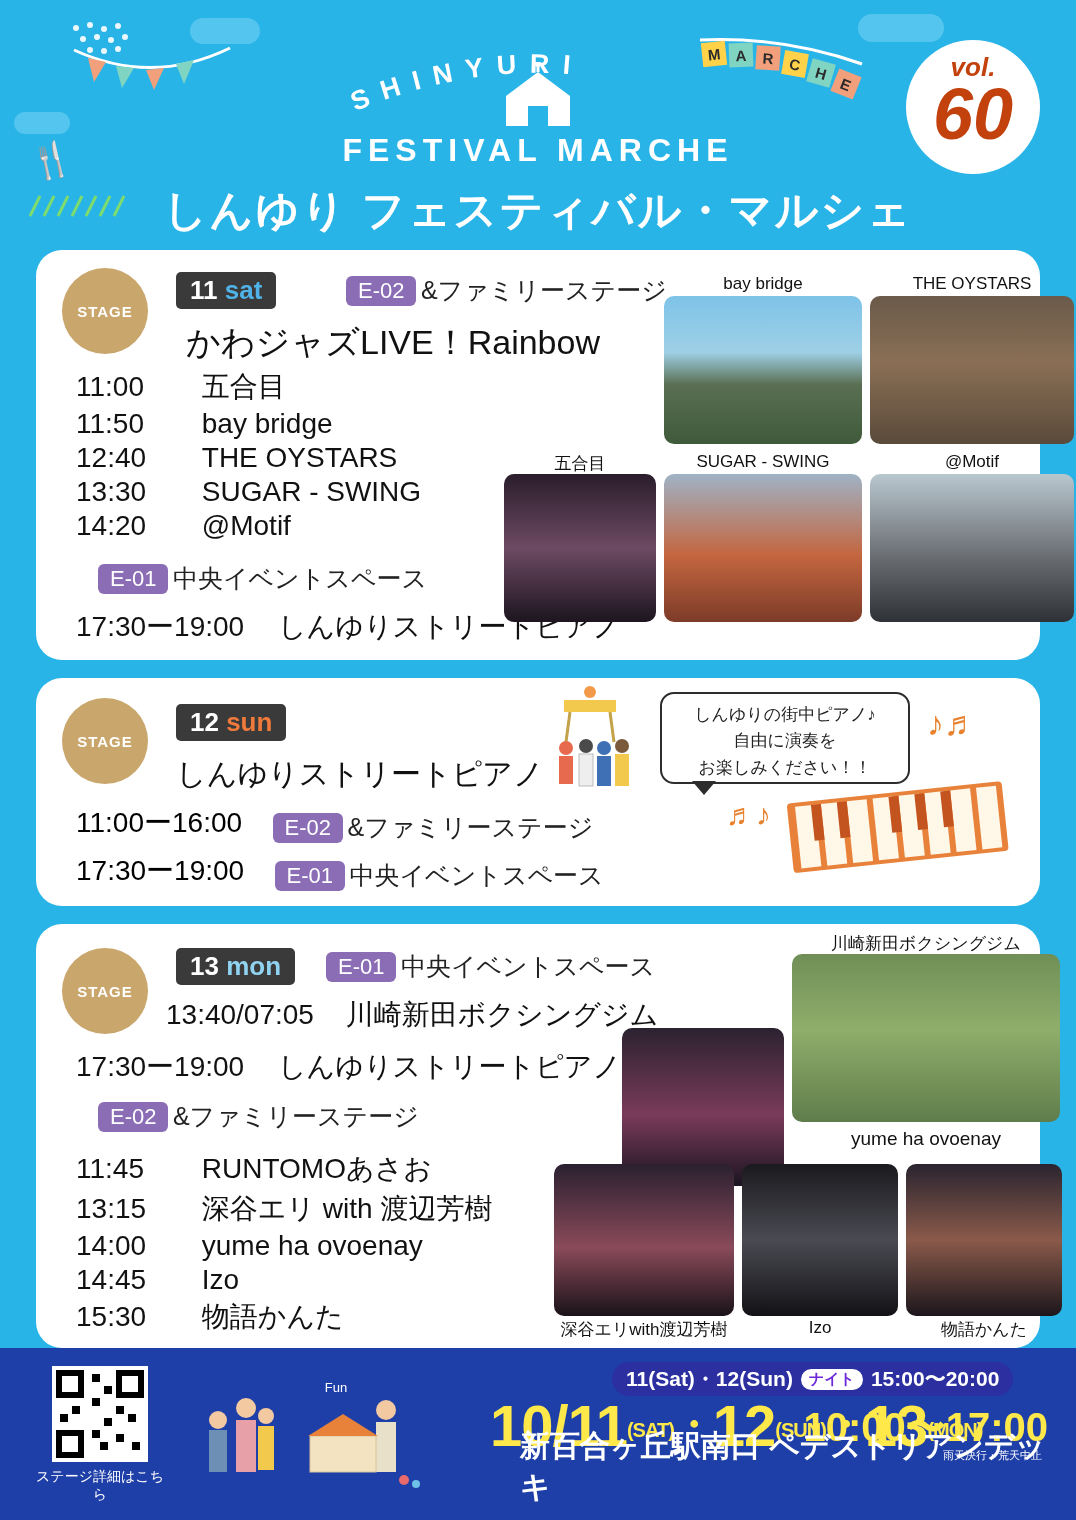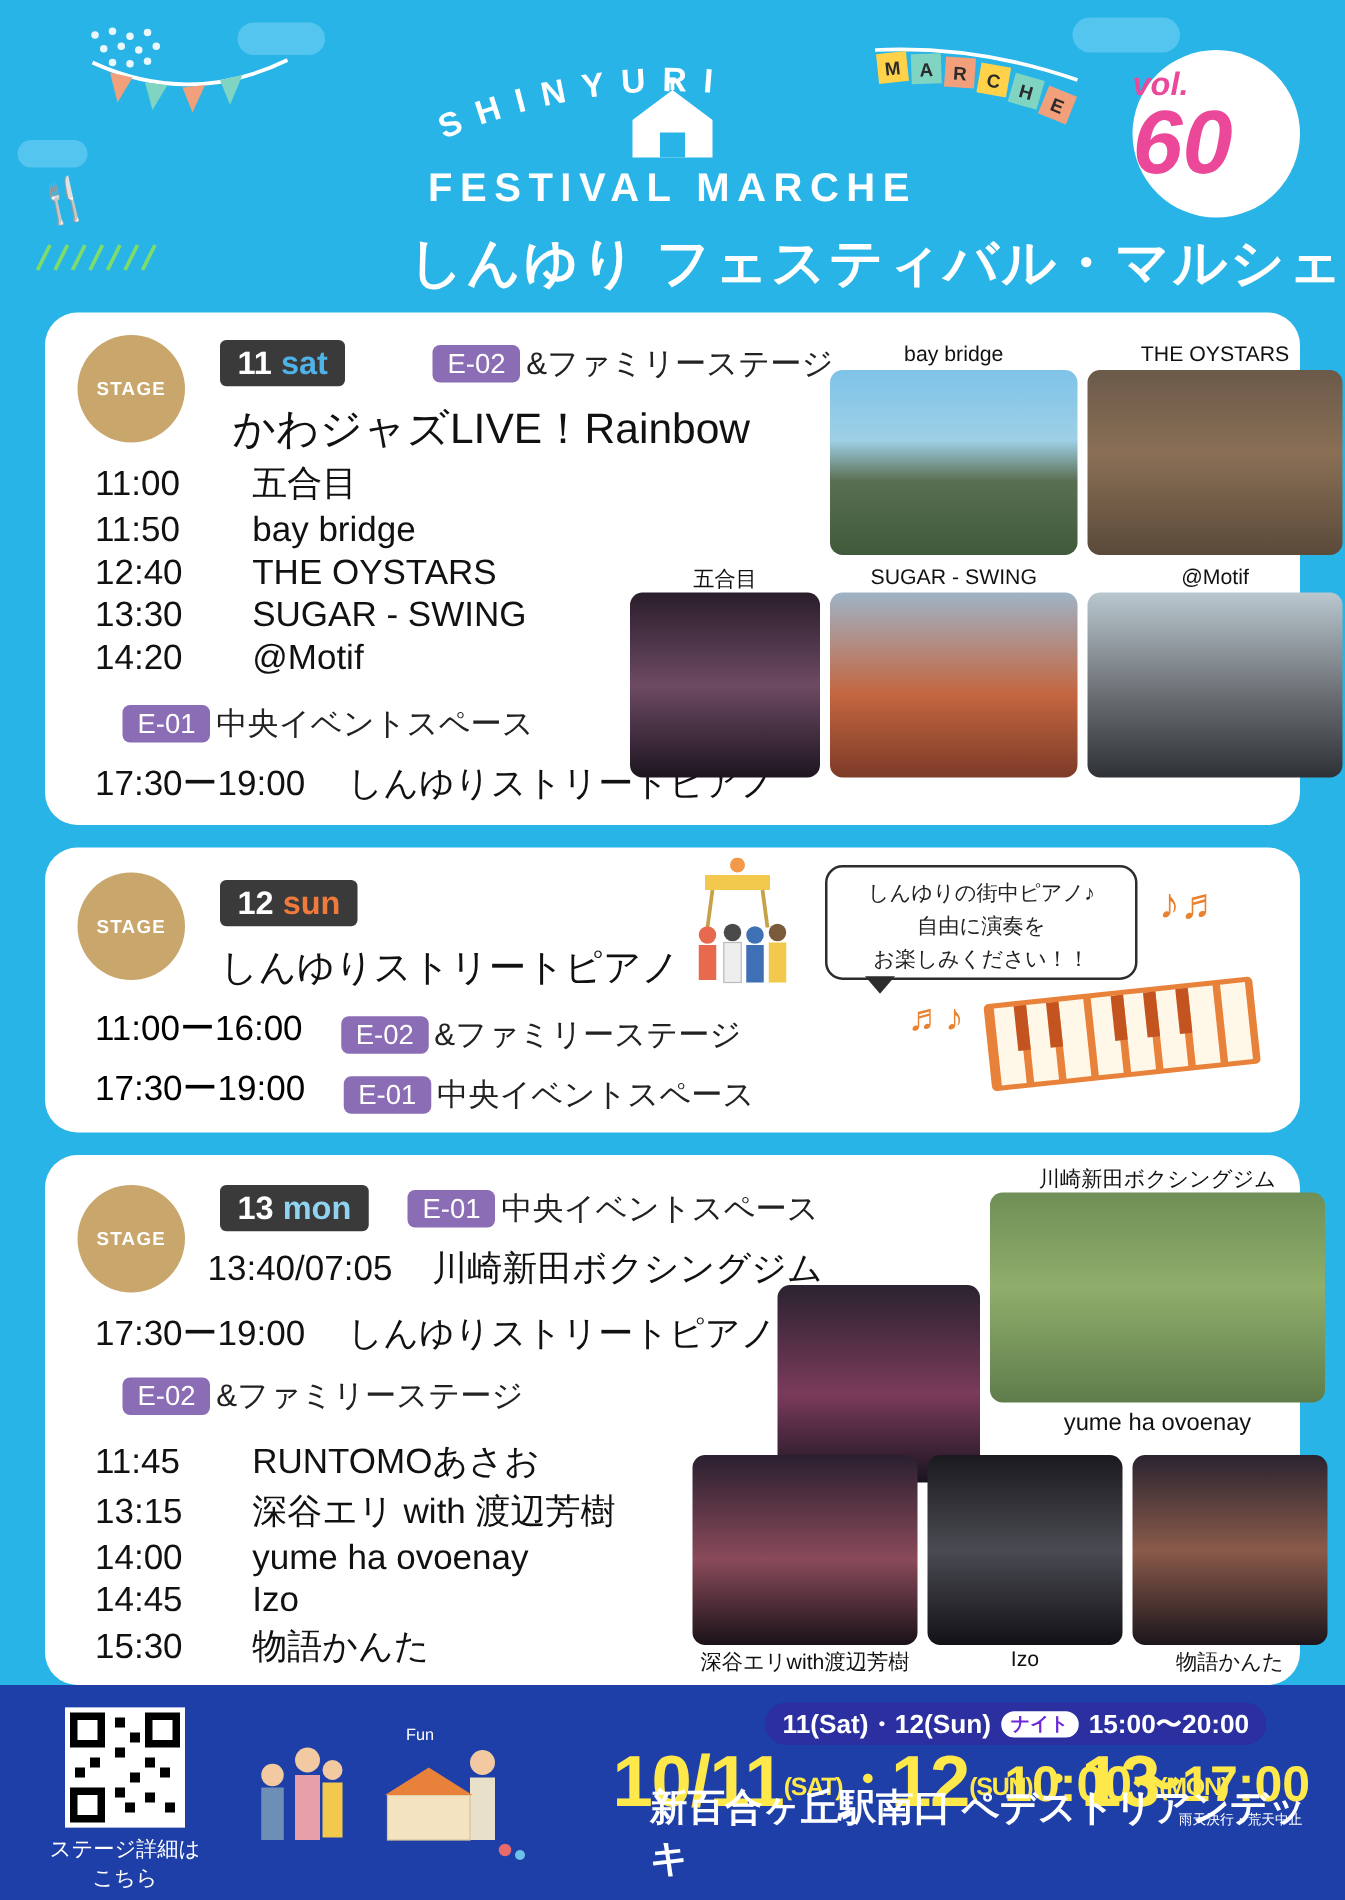--- a/index.html
+++ b/index.html
@@ -18,26 +18,26 @@
 
   .header{position:relative;height:248px;}
   .tent{
     position:absolute;top:62px;left:50%;margin-left:-38px;width:76px;height:66px;
   }
   .fest-title{
     position:absolute;top:132px;left:0;width:1076px;text-align:center;
     color:#fff;font-size:32px;font-weight:bold;letter-spacing:6px;
   }
   .fest-sub{
-    position:absolute;top:182px;left:0;width:1076px;text-align:right;
+    position:absolute;top:182px;left:0;width:1076px;text-align:center;
     color:#fff;font-size:43px;font-weight:bold;letter-spacing:2px;
   }
   .volbadge{
     position:absolute;right:36px;top:40px;width:134px;height:134px;border-radius:50%;
-    background:#fff;color:#ec4899;text-align:left;
+    background:#fff;color:#c2410c;text-align:center;
   }
   .volbadge .vol{font-size:26px;font-style:italic;font-weight:bold;margin-top:14px;line-height:1;}
   .volbadge .num{font-size:72px;font-weight:bold;line-height:.95;font-style:italic;}
 
   .flag-row{position:absolute;left:72px;top:44px;}
   .dots{position:absolute;left:70px;top:20px;width:80px;height:40px;}
   .fork{position:absolute;left:30px;top:140px;color:#6cc04a;font-size:34px;transform:rotate(-12deg);}
   .hatch{position:absolute;left:26px;top:192px;width:110px;height:26px;}
   .marche-flag{position:absolute;right:210px;top:34px;}
 
@@ -95,21 +95,21 @@
   }
   .bubble:after{
     content:"";position:absolute;left:30px;bottom:-13px;width:0;height:0;
     border-left:12px solid transparent;border-right:12px solid transparent;border-top:14px solid #2d2d2d;
   }
   .note{position:absolute;color:#e8822e;font-size:34px;font-weight:bold;}
 
   
   .footer{position:absolute;left:0;bottom:0;width:1076px;height:172px;background:#1f3fa8;}
   .qr{position:absolute;left:52px;top:18px;width:96px;height:96px;background:#fff;}
-  .qr-cap{position:absolute;left:36px;top:120px;width:128px;text-align:center;color:#fff;font-size:17px;}
+  .qr-cap{position:absolute;left:36px;top:120px;width:128px;text-align:center;color:#fff;font-size:14px;}
   .night-bar{
     position:absolute;left:612px;top:14px;height:34px;border-radius:17px;background:#2b2fa0;
     color:#fff;font-size:21px;font-weight:bold;display:flex;align-items:center;padding:0 14px;
   }
   .night-chip{background:#fff;color:#6d28d9;border-radius:12px;font-size:15px;padding:1px 8px;margin:0 8px;font-weight:bold;}
   .dates{position:absolute;left:490px;top:44px;color:#ffe94a;font-size:58px;font-weight:bold;letter-spacing:-1px;}
   .dates .sm{font-size:20px;vertical-align:9px;}
   .dates .dot{font-size:40px;vertical-align:8px;}
   .hours{position:absolute;right:28px;top:52px;color:#ffe94a;font-size:40px;font-weight:bold;}
   .rain{position:absolute;right:34px;top:100px;color:#fff;font-size:11px;}

